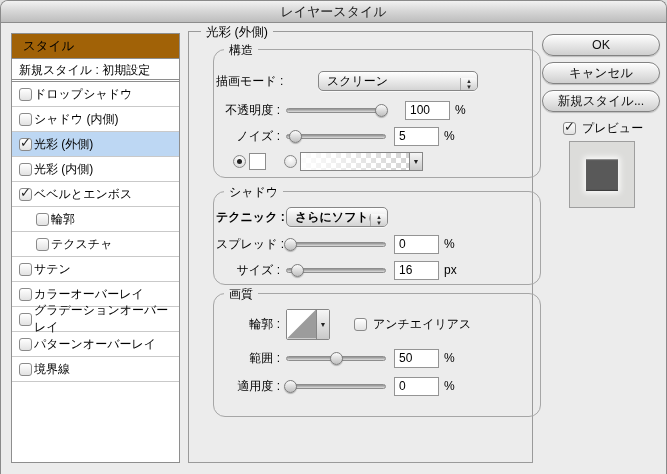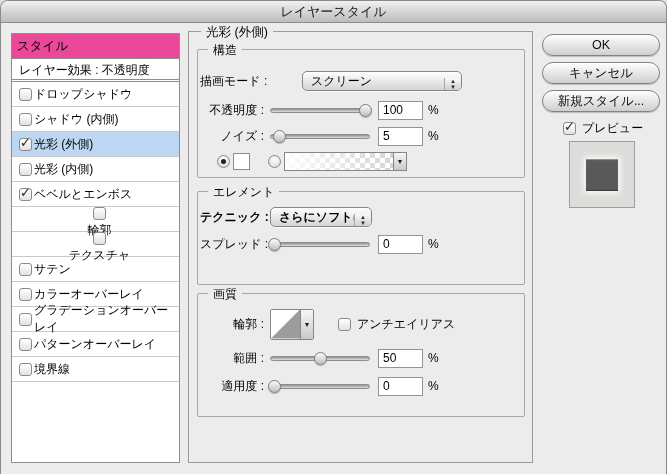--- a/index.html
+++ b/index.html
@@ -16,33 +16,33 @@
     border-bottom:1px solid #8c8c8c; text-align:center;
     font-size:13px; line-height:21px; color:#1c1c1c;
   }
 
   
   .sidebar {
     position:absolute; left:10px; top:32px; width:169px; height:430px;
     background:#ffffff; border:1px solid #8e8e8e;
   }
   .side-header {
-    height:25px; line-height:25px; padding-left:5px; font-size:12.5px;
-    border-bottom:1px solid #8e8e8e; background:#ec4899;
+    height:25px; line-height:25px; padding-left:11px; font-size:12.5px;
+    border-bottom:1px solid #8e8e8e; background:#a16207;
   }
   .side-subheader {
     height:23px; line-height:23px; padding-left:7px; font-size:12px;
     border-bottom:3px double #8e8e8e; background:#fff;
   }
   .side-row {
     height:25px; display:flex; align-items:center; gap:2px;
     padding-left:7px; border-bottom:1px solid #c9c9c9; background:#fff;
     font-size:12px; cursor:default;
   }
-  .side-row.indent { padding-left:8px;flex-direction:column; }
+  .side-row.indent { padding-left:24px; }
   .side-row.selected { background:#bdd7f3; }
 
   
   .checkbox {
     width:13px; height:13px; flex:0 0 13px; border:1px solid #8a8a8a; border-radius:3px;
     background:linear-gradient(#ffffff,#e2e2e2); position:relative;
   }
   .checkbox .check {
     display:none; position:absolute; left:0px; top:-4px;
     font-size:13px; font-weight:bold; color:#1e1e1e;
@@ -88,21 +88,21 @@
 
   
   .main-panel {
     position:absolute; left:187px; top:30px; width:345px; height:432px;
     border:1px solid #9a9a9a; background:#ececec;
   }
   .panel-legend {
     position:absolute; top:-8px; left:12px; background:#ececec; padding:0 5px;
     font-size:12.5px;
   }
-  .group { position:absolute; left:8px; width:328px; border:1px solid #a6a6a6; border-radius:2px; }
+  .group { position:absolute; left:24px; width:328px; border:1px solid #a6a6a6; border-radius:12px; }
   .group-legend { position:absolute; top:-8px; left:10px; background:#ececec; padding:0 5px; font-size:12px; }
   .g-structure { top:17px; height:129px; }
   .g-elements  { top:159px; height:94px; }
   .g-quality   { top:261px; height:124px; }
 
   .row { position:absolute; left:2px; right:6px; display:flex; align-items:center; }
   .row .lbl { width:64px; text-align:right; font-size:12px; white-space:nowrap; flex:0 0 64px; }
   .row .ctl { margin-left:6px; display:flex; align-items:center; }
 
   
@@ -173,21 +173,21 @@
 </head>
 <body>
 
 <div class="window">
   <div class="titlebar">
     <span>レイヤースタイル</span>
   </div>
 
   <div class="sidebar">
     <div class="side-header">スタイル</div>
-    <div class="side-subheader">レイヤー効果 : 不透明度</div>
+    <div class="side-subheader">新規スタイル : 初期設定</div>
     <div id="style-list">
         <div class="side-row">
     <span class="checkbox"></span>
     <span class="side-label">ドロップシャドウ</span>
   </div>
         <div class="side-row">
     <span class="checkbox"></span>
     <span class="side-label">シャドウ (内側)</span>
   </div>
         <div class="side-row selected" style="background-color: rgb(189, 215, 243);">
@@ -252,21 +252,21 @@
           </span>
         </span>
       </div>
 
       <div class="row r-opacity">
         <span class="lbl">不透明度 :</span>
         <span class="ctl">
           <span class="slider">
               <span class="thumb" style="left: calc(96% - 6px);"></span>
             </span>
-          <input class="val" style="margin-left: 8px;" value="100">
+          <input class="val" style="margin-left: 19px;" value="100">
           <span class="unit">%</span>
         </span>
       </div>
 
       <div class="row r-noise">
         <span class="lbl">ノイズ :</span>
         <span class="ctl">
           <span class="slider">
               <span class="thumb" style="left: calc(8% - 6px);"></span>
             </span>
@@ -280,21 +280,21 @@
         <span class="swatch-color" style="background-color: rgb(255, 255, 255);"></span>
         <span class="radio" style="margin-left:18px"></span>
         <span class="gradient-wrap">
           <span class="gradient-bar"></span>
           <span class="mini-arrow-btn">▼</span>
         </span>
       </div>
     </div>
 
     <div class="group g-elements">
-      <div class="group-legend">エレメント</div>
+      <div class="group-legend">シャドウ</div>
 
       <div class="row r-technique">
         <span class="lbl">テクニック :</span>
         <span class="ctl">
           <span class="popup" style="width:102px">
             <span class="popup-text">さらにソフトに</span>
             <span class="popup-arrows">▲<br>▼</span>
           </span>
         </span>
       </div>
@@ -303,20 +303,30 @@
         <span class="lbl">スプレッド :</span>
         <span class="ctl">
           <span class="slider">
               <span class="thumb" style="left: calc(3% - 6px);"></span>
             </span>
           <input class="val" style="margin-left: 8px;" value="0">
           <span class="unit">%</span>
         </span>
       </div>
 
+      <div class="row r-size">
+        <span class="lbl">サイズ :</span>
+        <span class="ctl">
+          <span class="slider">
+              <span class="thumb" style="left: calc(10% - 6px);"></span>
+            </span>
+          <input class="val" style="margin-left: 8px;" value="16">
+          <span class="unit">px</span>
+        </span>
+      </div>
     </div>
 
     <div class="group g-quality">
       <div class="group-legend">画質</div>
 
       <div class="row r-contour">
         <span class="lbl">輪郭 :</span>
         <span class="contour-wrap">
           <span class="contour-thumb">
               <span class="tri"></span>

